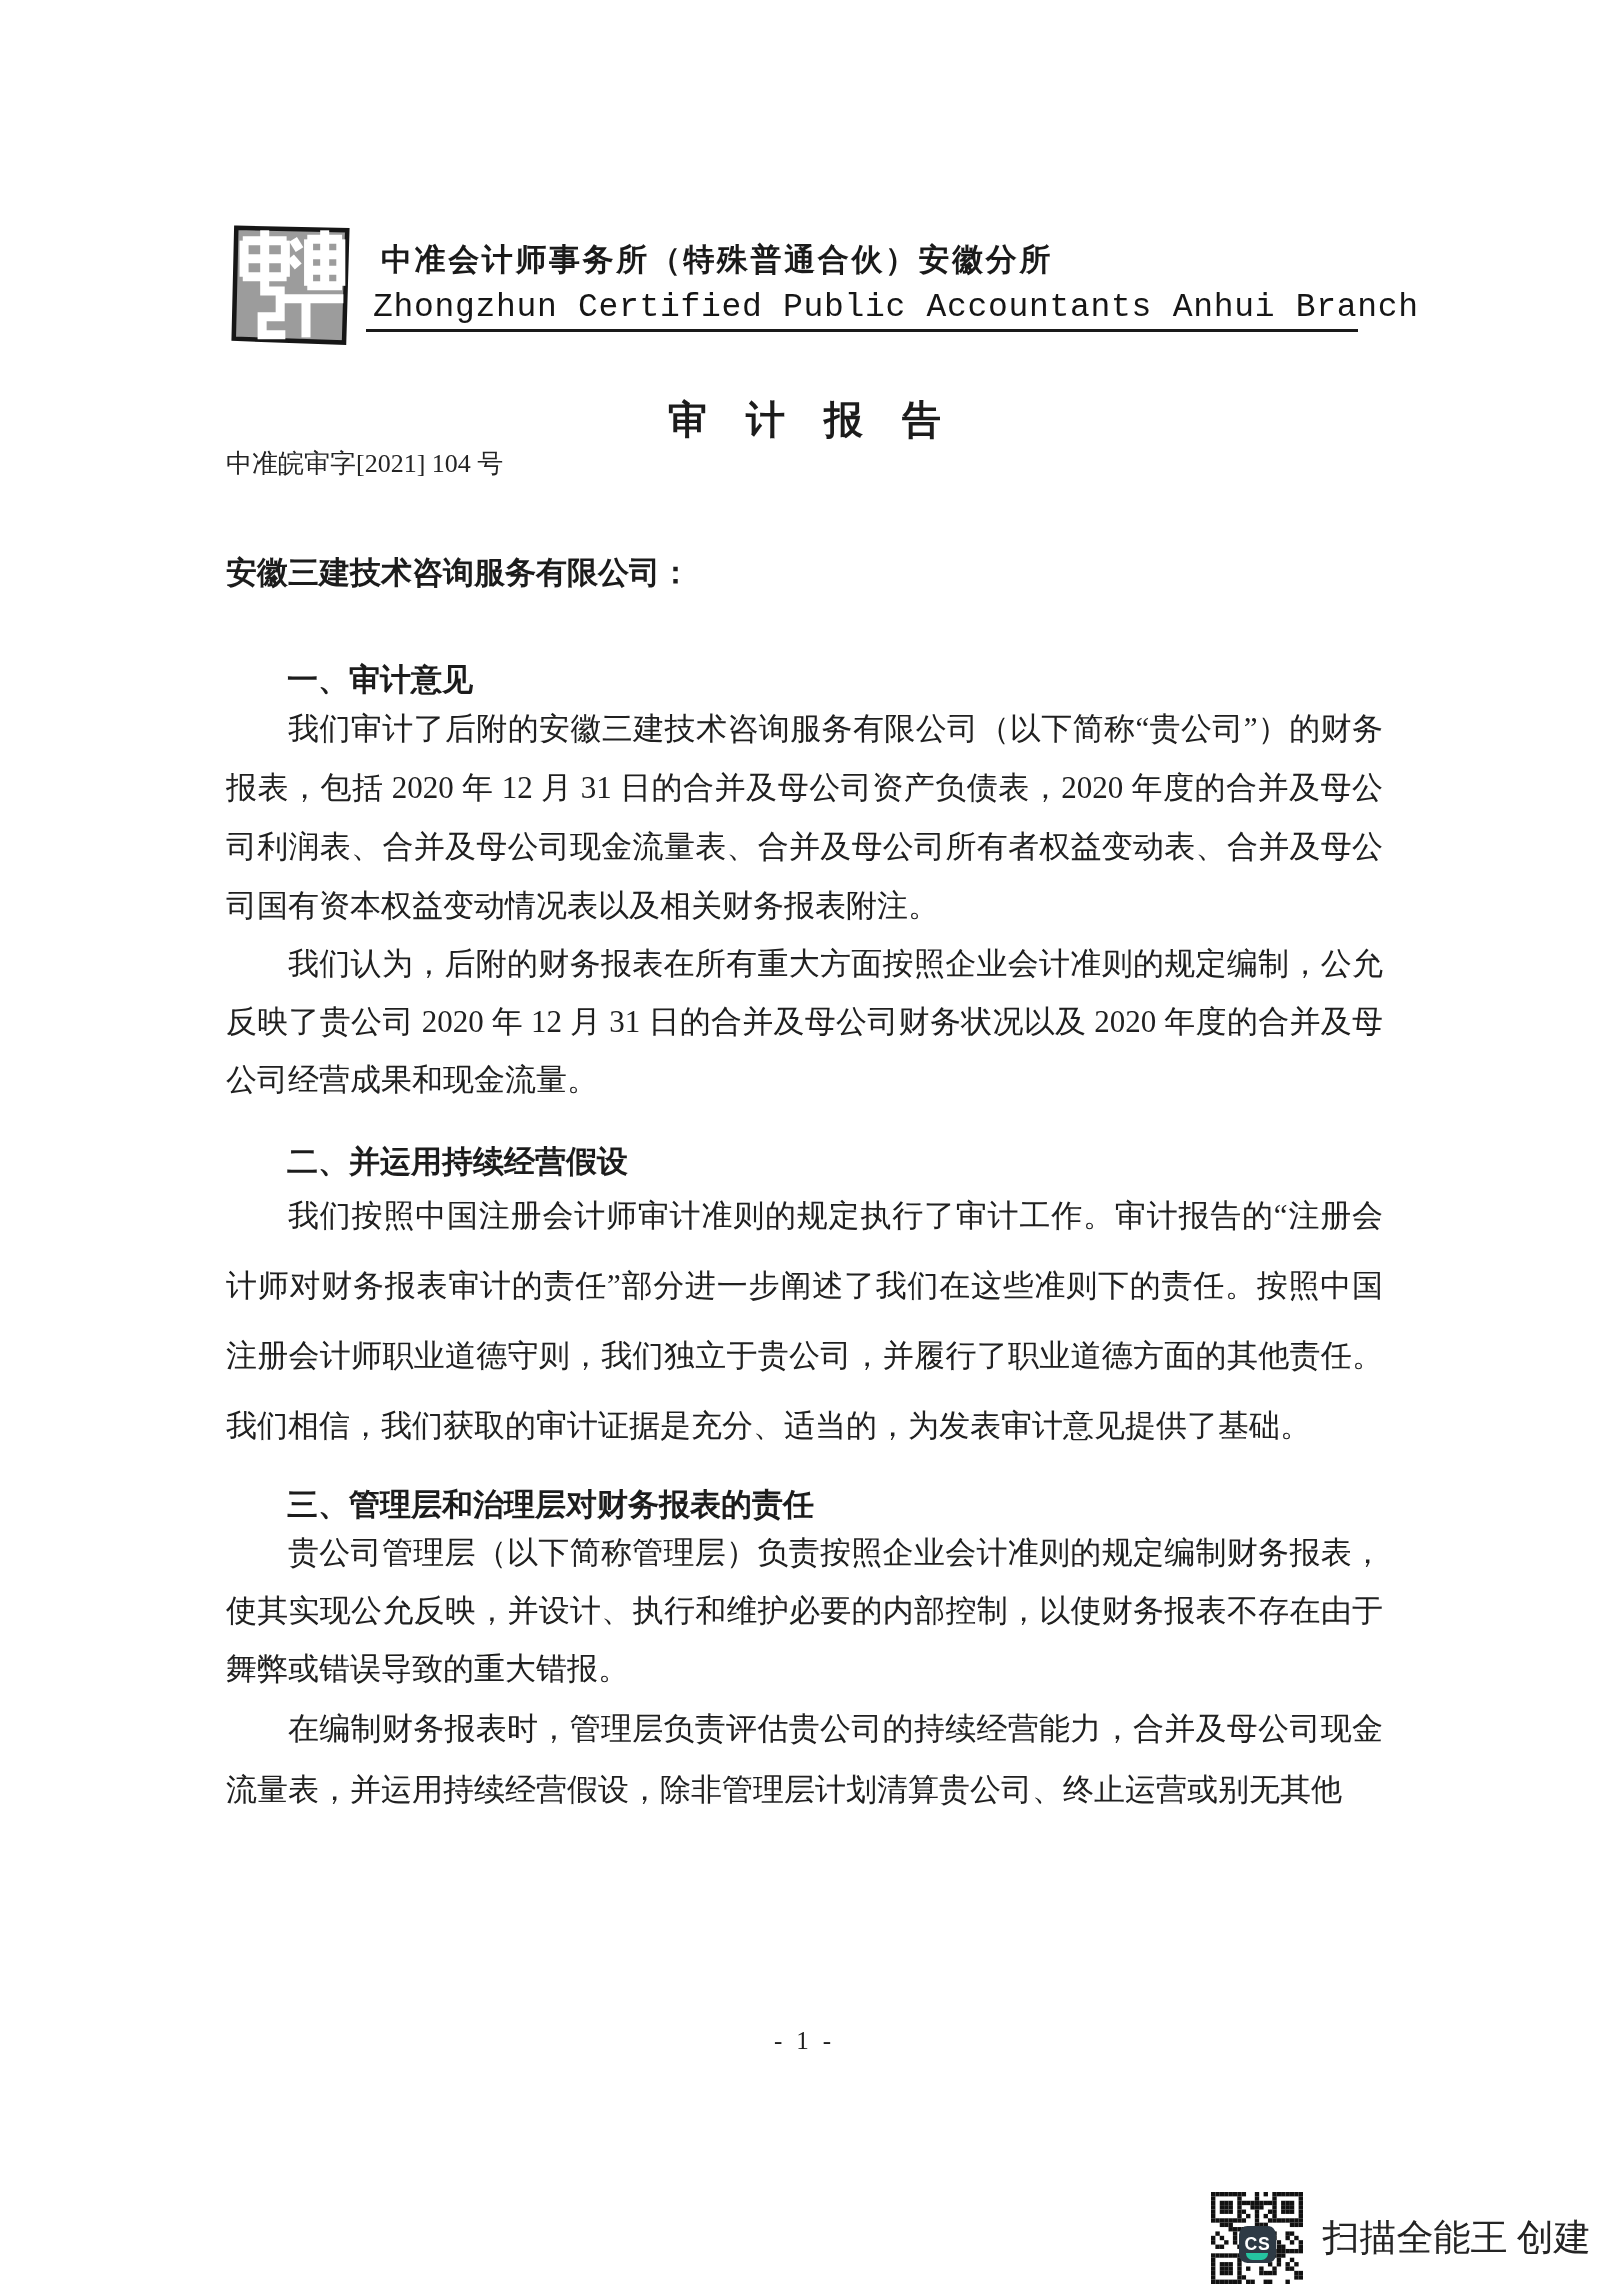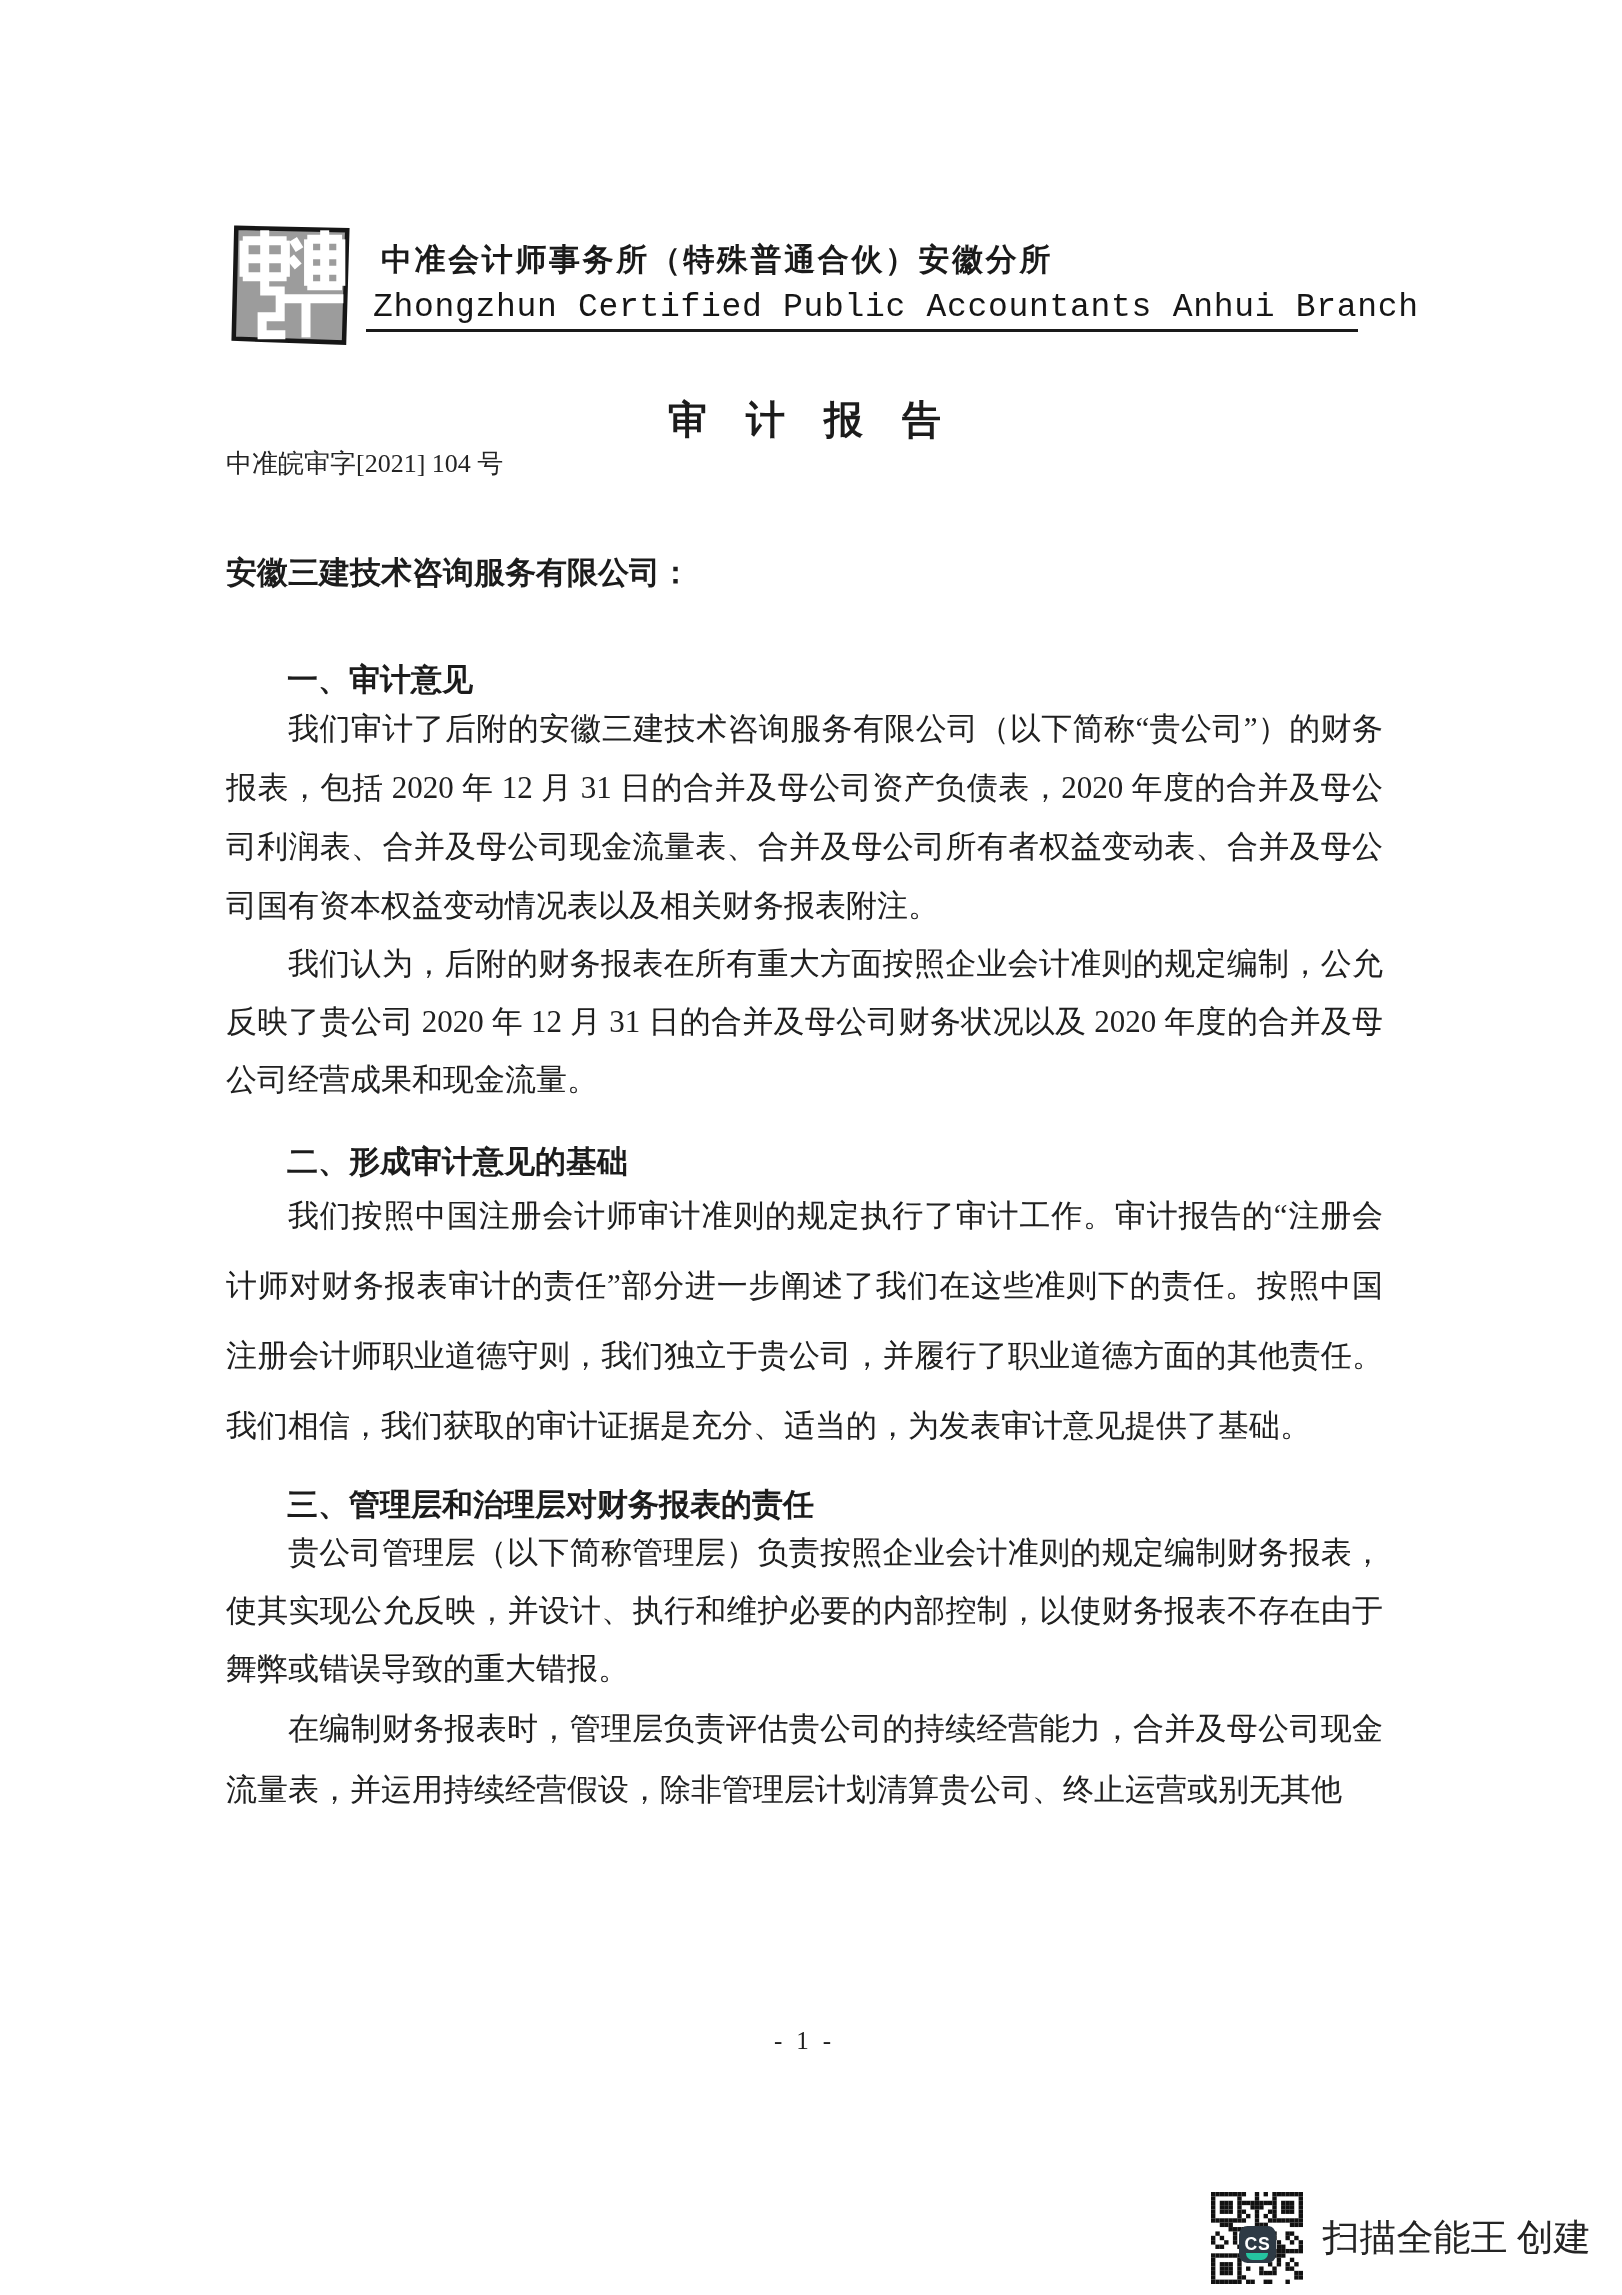--- a/index.html
+++ b/index.html
@@ -114,21 +114,21 @@
 
 <div class="report-title">审　计　报　告</div>
 <div class="ref-no">中准皖审字[2021] 104 号</div>
 <div class="addressee">安徽三建技术咨询服务有限公司：</div>
 
 <div class="body-text">
   <div class="sec-heading">一、审计意见</div>
   <p class="p1">我们审计了后附的安徽三建技术咨询服务有限公司（以下简称“贵公司”）的财务报表，包括 2020 年 12 月 31 日的合并及母公司资产负债表，2020 年度的合并及母公司利润表、合并及母公司现金流量表、合并及母公司所有者权益变动表、合并及母公司国有资本权益变动情况表以及相关财务报表附注。</p>
   <p class="p2">我们认为，后附的财务报表在所有重大方面按照企业会计准则的规定编制，公允反映了贵公司 2020 年 12 月 31 日的合并及母公司财务状况以及 2020 年度的合并及母公司经营成果和现金流量。</p>
 
-  <div class="sec-heading h2m">二、形成审计意见的基础</div>
+  <div class="sec-heading h2m">二、并运用持续经营假设</div>
   <p class="p3">我们按照中国注册会计师审计准则的规定执行了审计工作。审计报告的“注册会计师对财务报表审计的责任”部分进一步阐述了我们在这些准则下的责任。按照中国注册会计师职业道德守则，我们独立于贵公司，并履行了职业道德方面的其他责任。我们相信，我们获取的审计证据是充分、适当的，为发表审计意见提供了基础。</p>
 
   <div class="sec-heading h3m">三、管理层和治理层对财务报表的责任</div>
   <p class="p4">贵公司管理层（以下简称管理层）负责按照企业会计准则的规定编制财务报表，使其实现公允反映，并设计、执行和维护必要的内部控制，以使财务报表不存在由于舞弊或错误导致的重大错报。</p>
   <p class="p5">在编制财务报表时，管理层负责评估贵公司的持续经营能力，合并及母公司现金流量表，并运用持续经营假设，除非管理层计划清算贵公司、终止运营或别无其他</p>
 </div>
 
 <div class="page-no">- 1 -</div>
 
 <div class="watermark">

